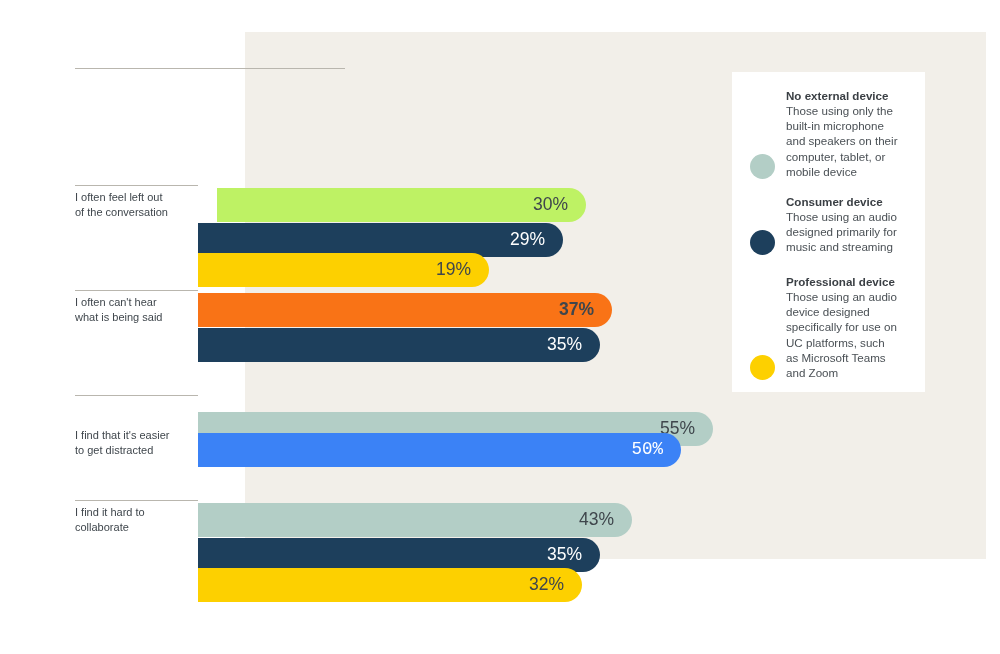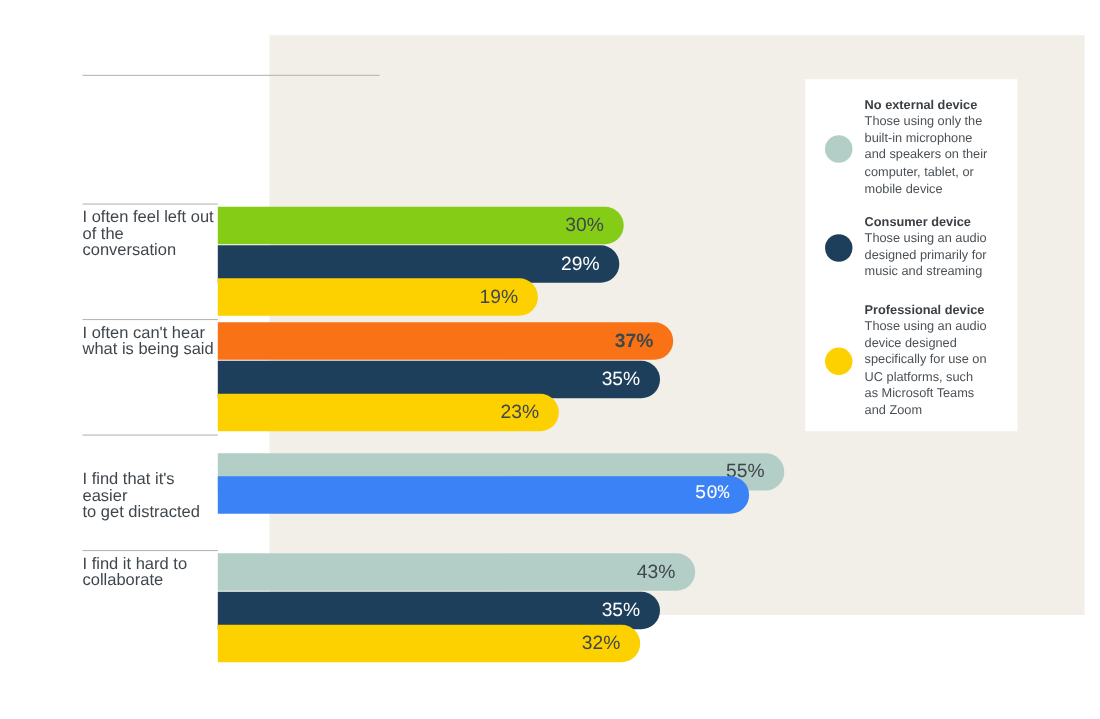--- a/index.html
+++ b/index.html
@@ -59,21 +59,21 @@
     top: 72px;
     width: 193px;
     height: 320px;
     background: #ffffff;
   }
   .legend-item {
     position: absolute;
     left: 0;
     width: 193px;
     display: flex;
-    align-items: center;
+    align-items: flex-end;
   }
   .legend-swatch {
     width: 25px;
     height: 25px;
     border-radius: 50%;
     flex: 0 0 auto;
     margin-left: 18px;
     margin-top: 3px;
   }
   .legend-text {
@@ -100,21 +100,21 @@
     position: absolute;
     left: 75px;
     width: 123px;
     height: 1px;
     background: #b9b6ae;
   }
   .cat-label {
     position: absolute;
     left: 75px;
     width: 125px;
-    font-size: 15px;
+    font-size: 11px;
     line-height: 15.2px;
     color: #3f464c;
     white-space: pre-line;
   }
 
   
   .bar {
     position: absolute;
     left: 198px;
     height: 34px;
@@ -171,42 +171,39 @@
 UC platforms,  such
 as Microsoft  Teams
 and Zoom</p>
       </span>
     </div>
   </div>
 
   <div class="cat-rule" style="top:185px;"></div>
   <div class="cat-label" style="top:190px;">I often feel left out
 of the conversation</div>
-  <div class="bar" style="top:188px;width:369px;background:#84cc16;">
+  <div class="bar" style="top:188px;width:369px;background:#bef264;margin-left:19px;">
     <span class="bar-value" style="color:#3f464c;">30%</span>
   </div>
   <div class="bar" style="top:223px;width:365px;background:#1d3f5c;">
     <span class="bar-value" style="color:#ffffff;">29%</span>
   </div>
   <div class="bar" style="top:253px;width:291px;background:#fdd000;">
     <span class="bar-value" style="color:#3f464c;">19%</span>
   </div>
 
   <div class="cat-rule" style="top:290px;"></div>
   <div class="cat-label" style="top:295px;">I often can't hear
 what is being said</div>
   <div class="bar" style="top:293px;width:414px;background:#f97316;font-weight:bold;">
     <span class="bar-value" style="color:#3f464c;">37%</span>
   </div>
   <div class="bar" style="top:328px;width:402px;background:#1d3f5c;">
     <span class="bar-value" style="color:#ffffff;">35%</span>
   </div>
-  <div class="bar" style="top:358px;width:310px;background:#fdd000;">
-    <span class="bar-value" style="color:#3f464c;">23%</span>
-  </div>
 
   <div class="cat-rule" style="top:395px;"></div>
   <div class="cat-label" style="top:400px;margin-top:28px;">I find that it's easier
 to get distracted</div>
   <div class="bar" style="top:412px;width:515px;background:#b3cec6;">
     <span class="bar-value" style="color:#3f464c;">55%</span>
   </div>
   <div class="bar" style="top:433px;width:483px;background:#3b82f6;font-family:Liberation Mono, monospace;">
     <span class="bar-value" style="color:#ffffff;">50%</span>
   </div>

